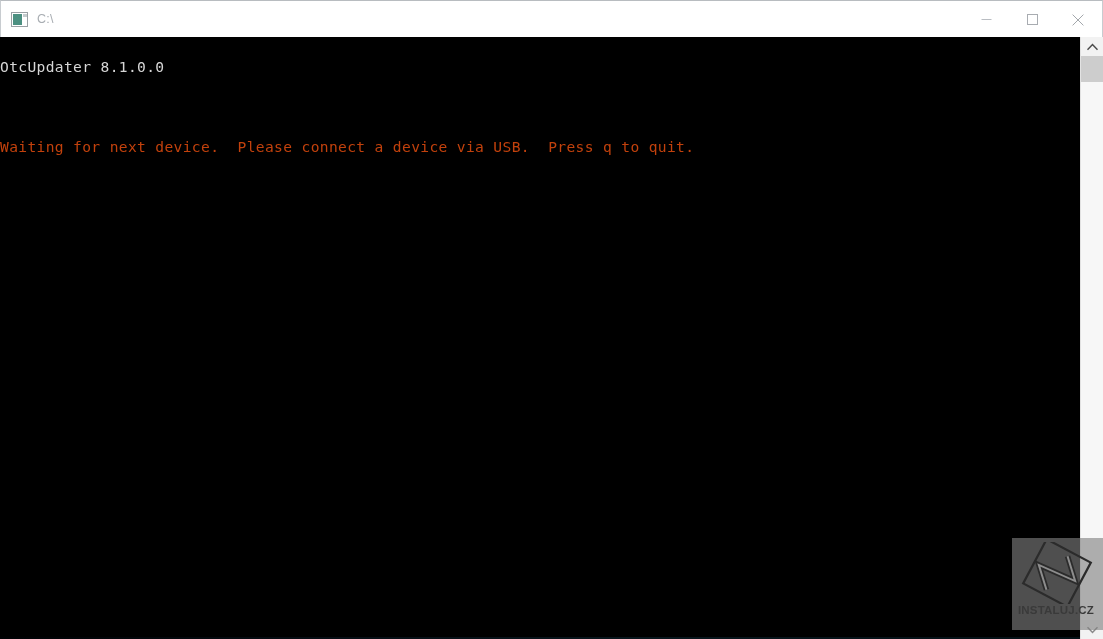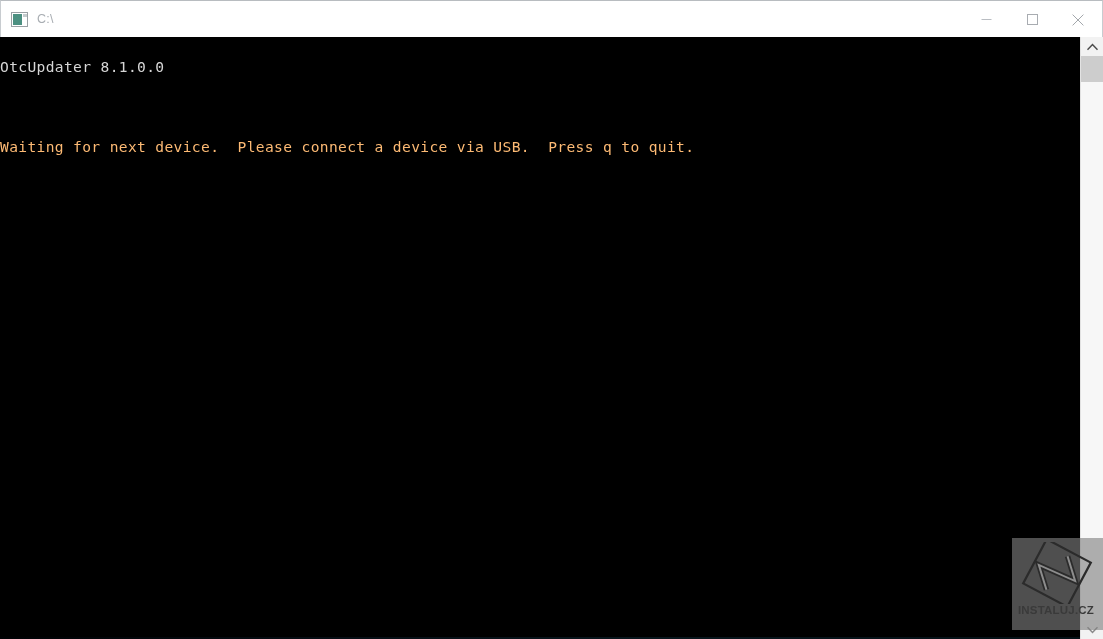--- a/index.html
+++ b/index.html
@@ -111,21 +111,21 @@
     top: 0;
     width: 996px;
     padding: 0;
     font-family: "DejaVu Sans Mono", "Liberation Mono", monospace;
     font-size: 14.6px;
     line-height: 20px;
     letter-spacing: 0.35px;
     white-space: pre;
   }
   .line-white { color: #d6d6d6; }
-  .line-yellow { color: #fdba74; }
+  .line-yellow { color: #c2410c; }
   .line-blank { color: transparent; }
 
   
   #console-bottom-edge {
     position: absolute;
     left: 0;
     bottom: 0;
     width: 1080px;
     height: 2px;
     background: linear-gradient(to right, #000205 0%, #081018 30%, #0a1a22 60%, #06131a 100%);

